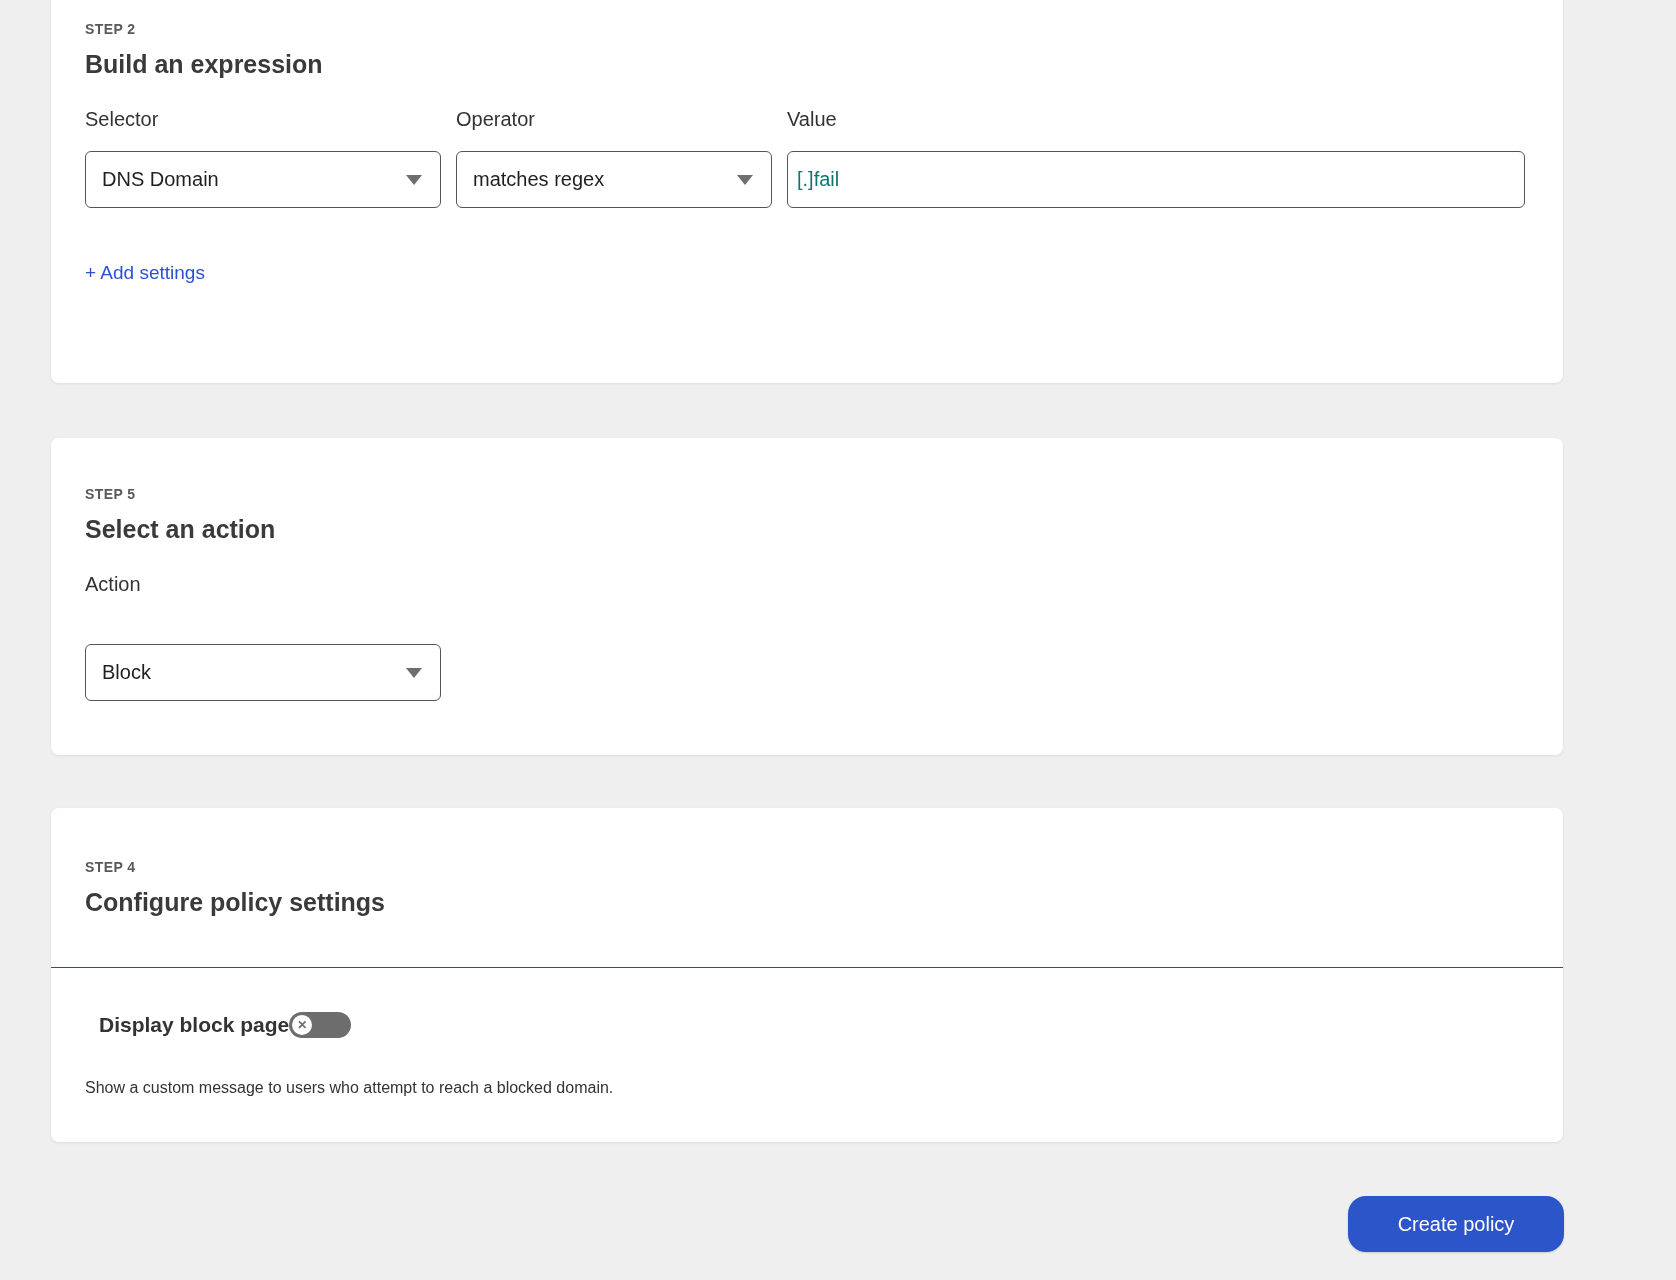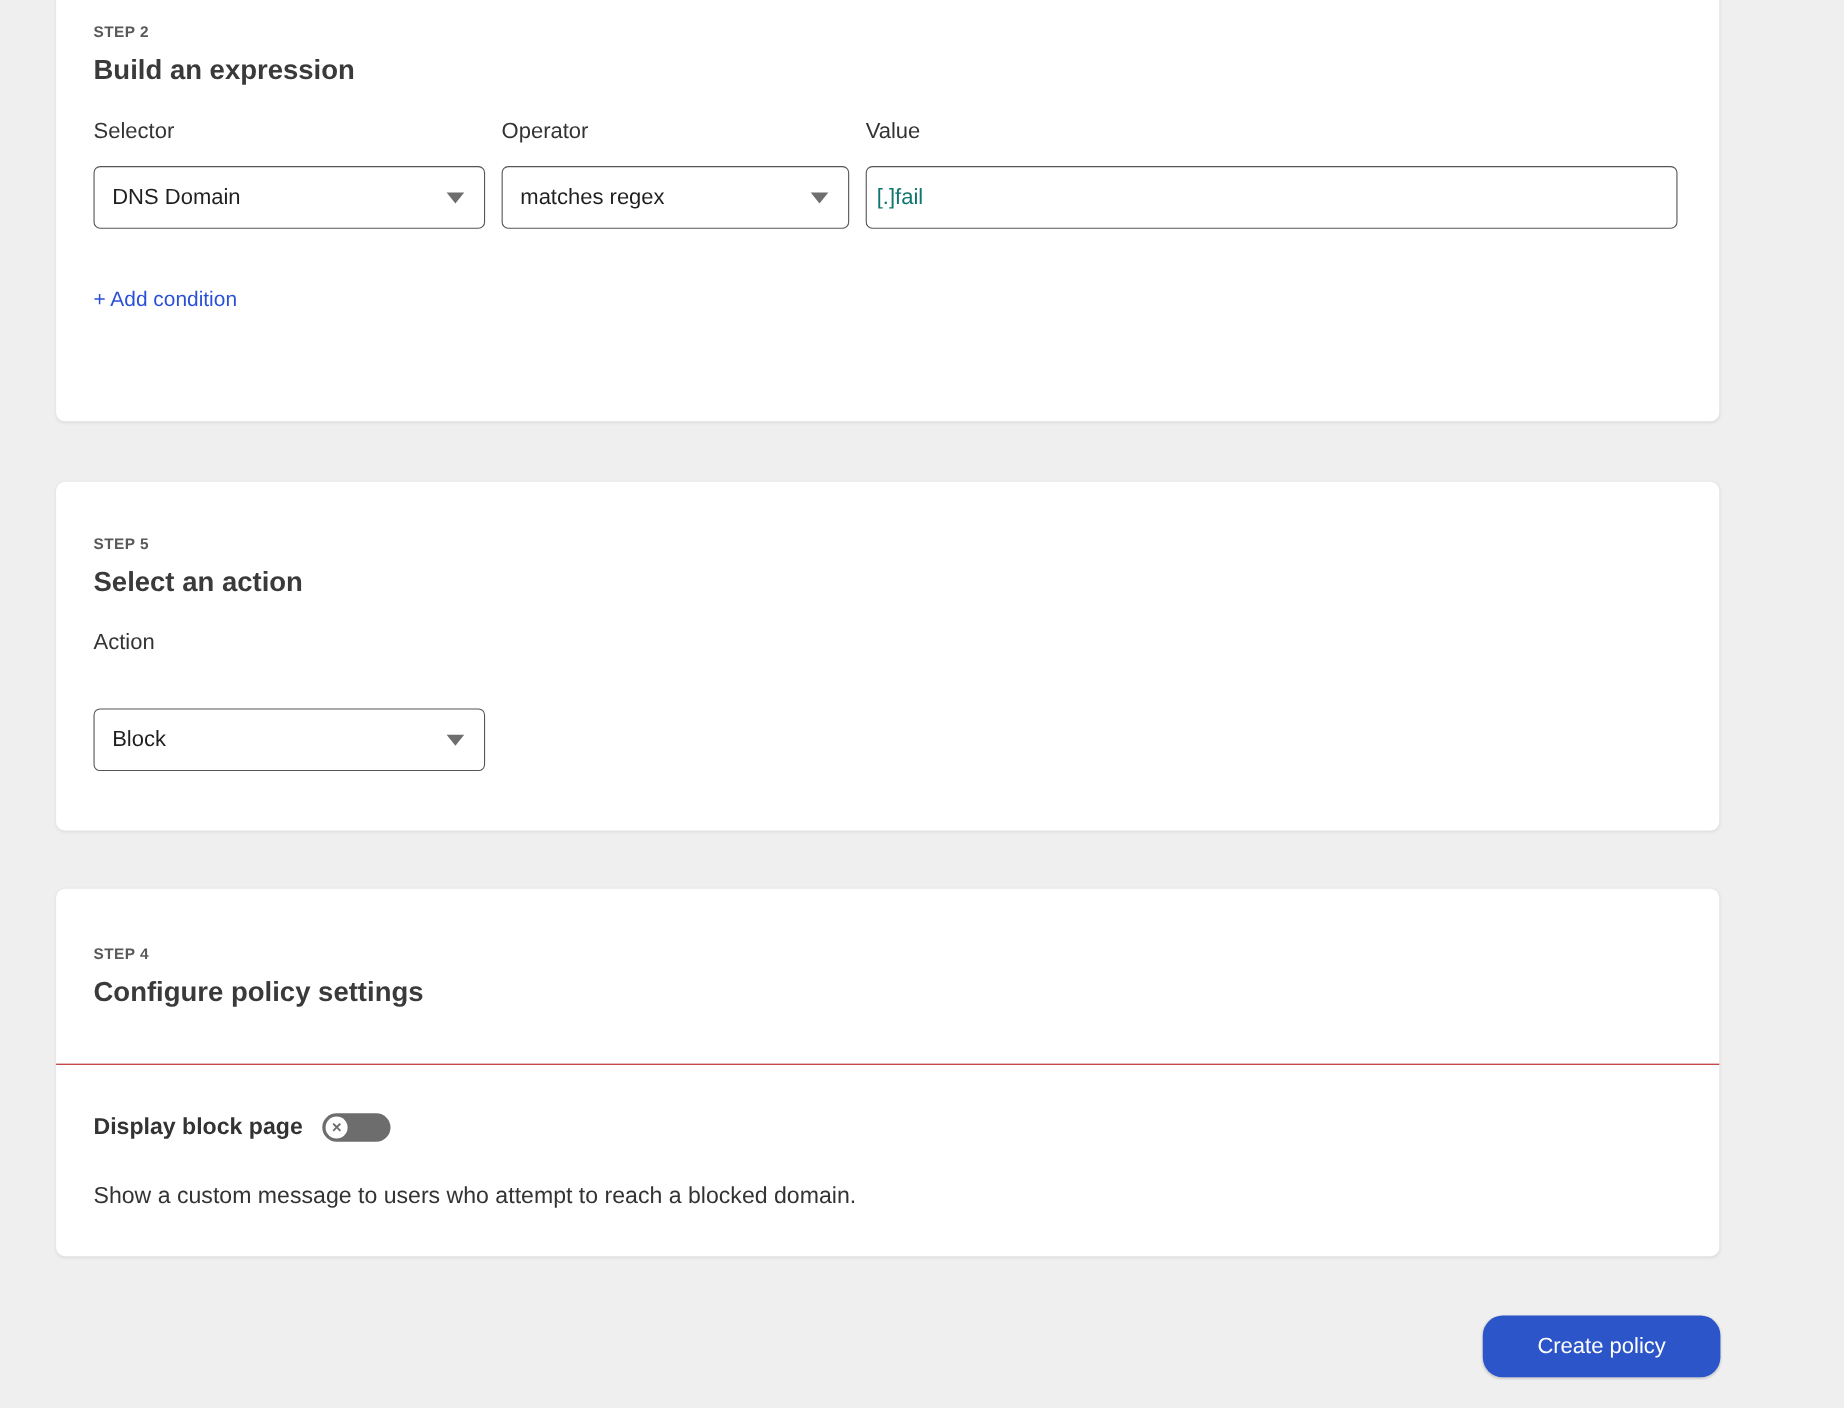--- a/index.html
+++ b/index.html
@@ -49,33 +49,33 @@
     background:#fff;
   }
   .w-selector{width:356px;}
   .w-operator{width:316px;}
   .f-value{flex:1;}
   .add-link{
     display:inline-block;margin-top:54px;
     font-size:19px;color:#2b50d8;cursor:pointer;text-decoration:none;
   }
   .divider{border-bottom:1px solid #b91c1c;}
-  .setting-row{display:flex;align-items:center;gap:18px;}
+  .setting-row{display:flex;align-items:center;margin-left:14px;}
   .setting-label{font-size:21px;font-weight:700;color:#333;}
   .toggle{
     width:62px;height:26px;border-radius:13px;background:#6d6d6d;
     display:flex;align-items:center;padding:0 3px;box-sizing:border-box;
     cursor:pointer;
   }
   .toggle-knob{
     width:20px;height:20px;border-radius:50%;background:#fff;
     display:flex;align-items:center;justify-content:center;
   }
   .toggle-x{font-size:12px;font-weight:700;color:#6d6d6d;line-height:1;}
-  .setting-desc{font-size:21px;color:#333;margin-top:37px;line-height:26px;}
+  .setting-desc{font-size:16px;color:#333;margin-top:37px;line-height:26px;}
   .primary-btn{
     position:absolute;left:1348px;top:1196px;width:216px;height:56px;
     background:#2b55c8;color:#ffffff;border:none;border-radius:18px;
     font-family:"Liberation Sans", sans-serif;
     font-size:20px;cursor:pointer;
     box-shadow:0 1px 2px rgba(0,0,0,0.15);
   }
 </style>
 </head>
 <body>
@@ -103,21 +103,21 @@
             <span class="caret"></span>
           </div>
         </div>
 
         <div class="field f-value">
           <span class="field-label">Value</span>
           <input class="text-input" type="text" value="[.]fail" style="">
         </div>
       </div>
 
-      <a class="add-link" href="#">+ Add condition</a>
+      <a class="add-link" href="#">+ Add settings</a>
     </div>
   </section>
 
   <section class="card card-pad" style="top:438px;height:317px;">
     <div style="padding-top:47px;">
       <div class="step-label">STEP 5</div>
       <div class="card-title">Select an action</div>
 
       <div class="field w-selector" style="margin-top:28px;gap:28px;">
         <span class="field-label">Action</span>

